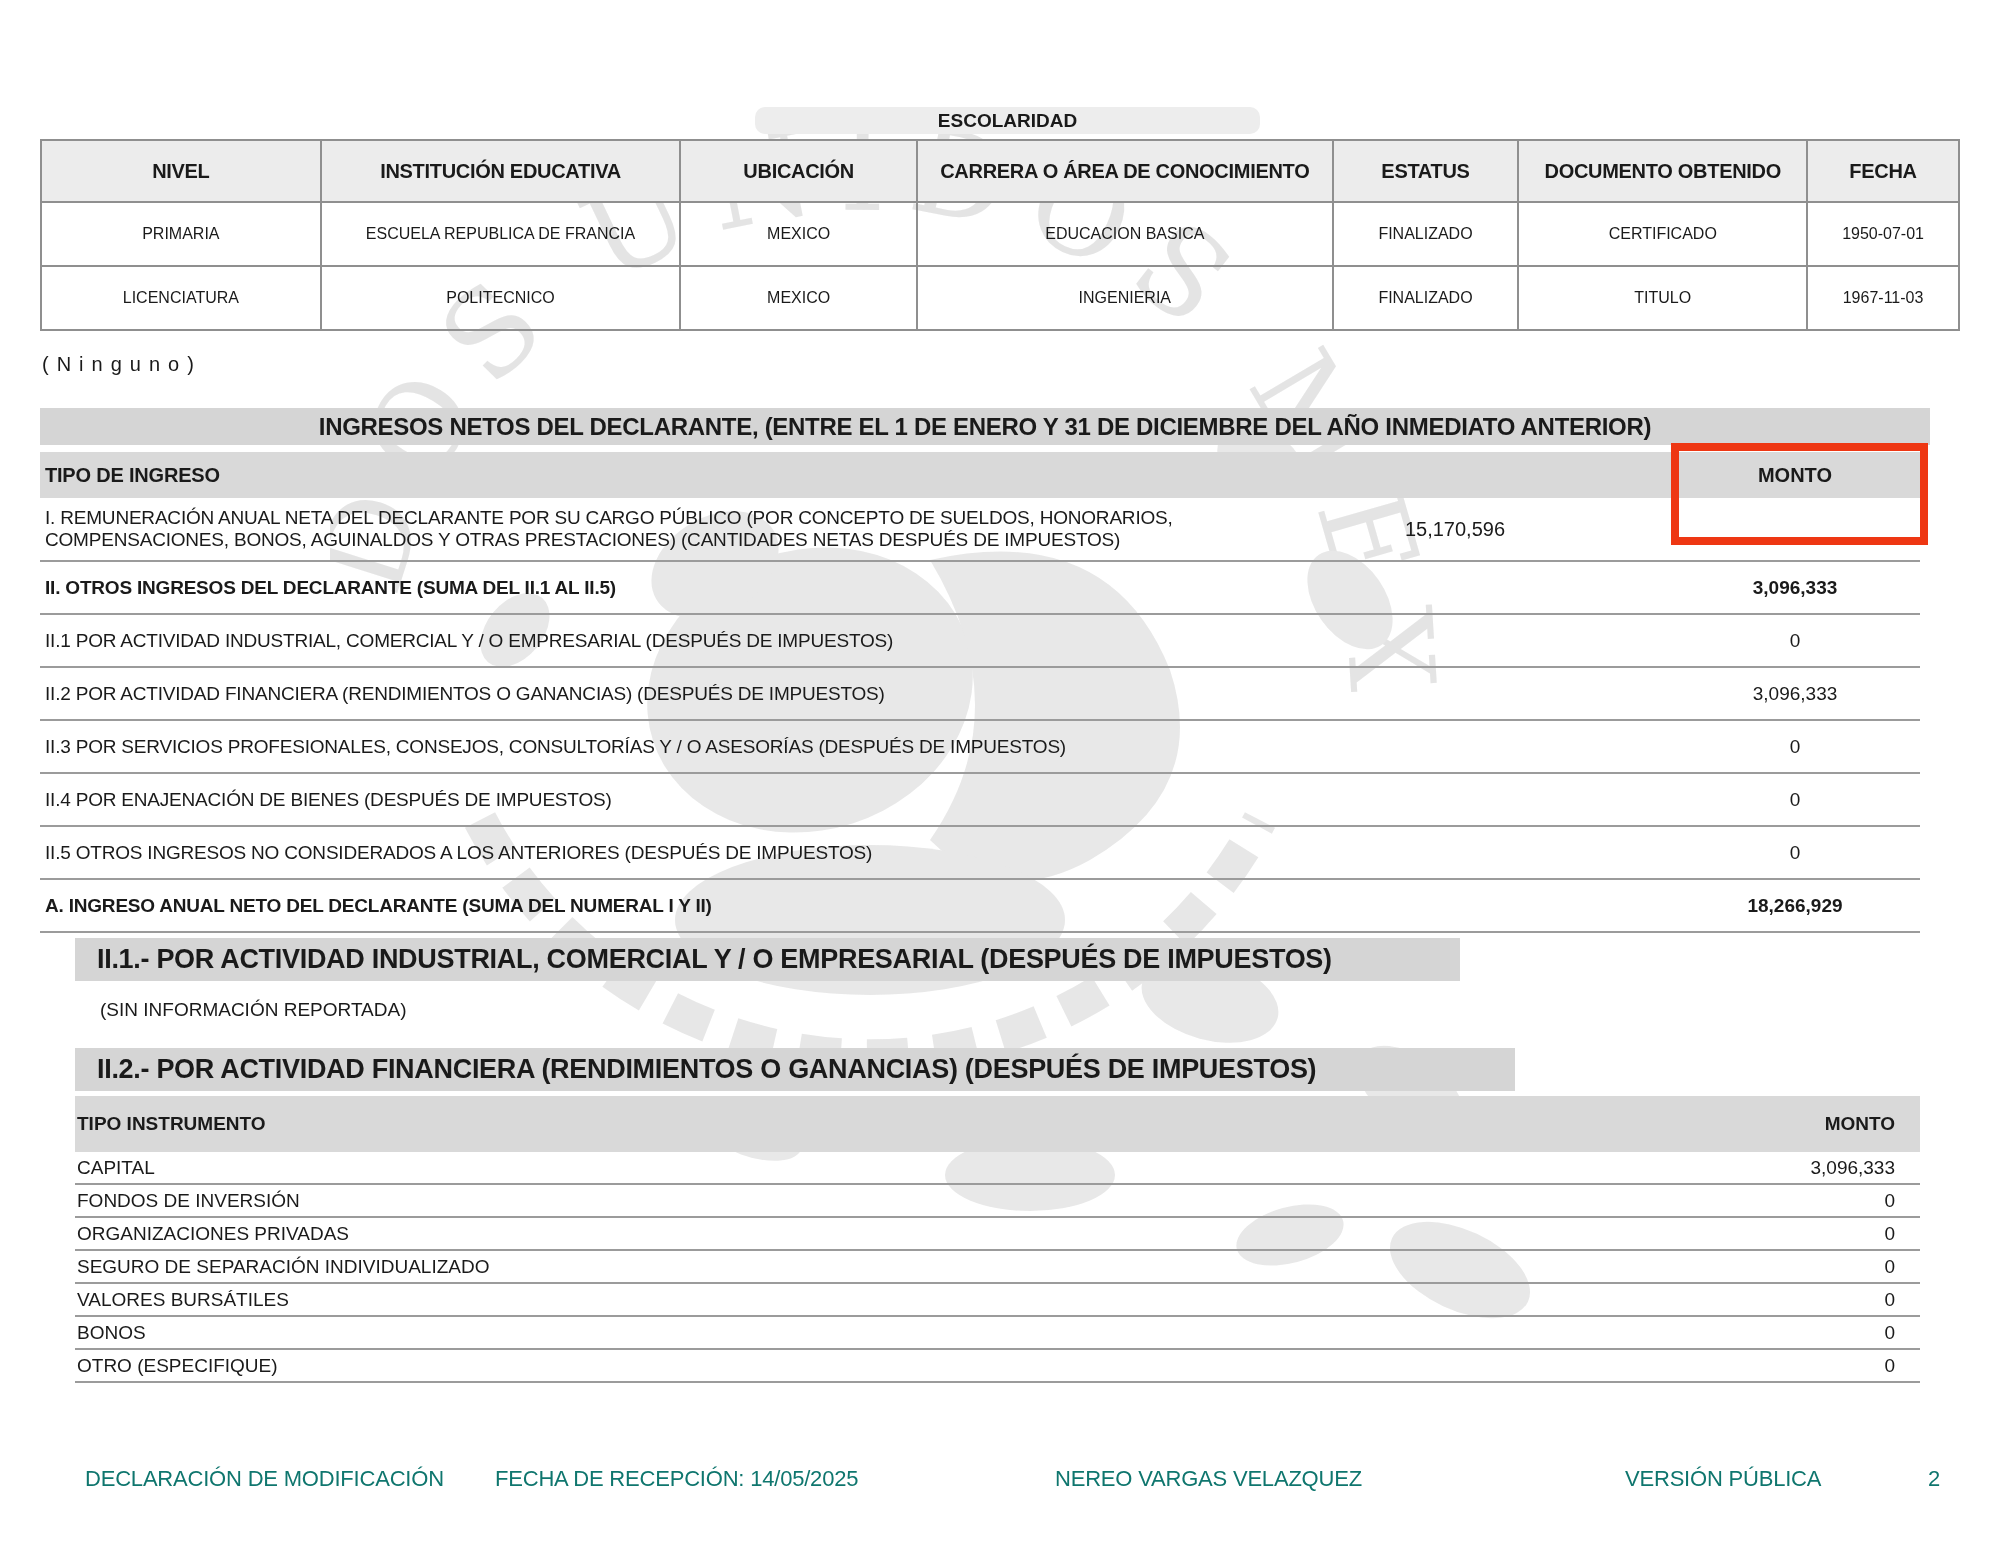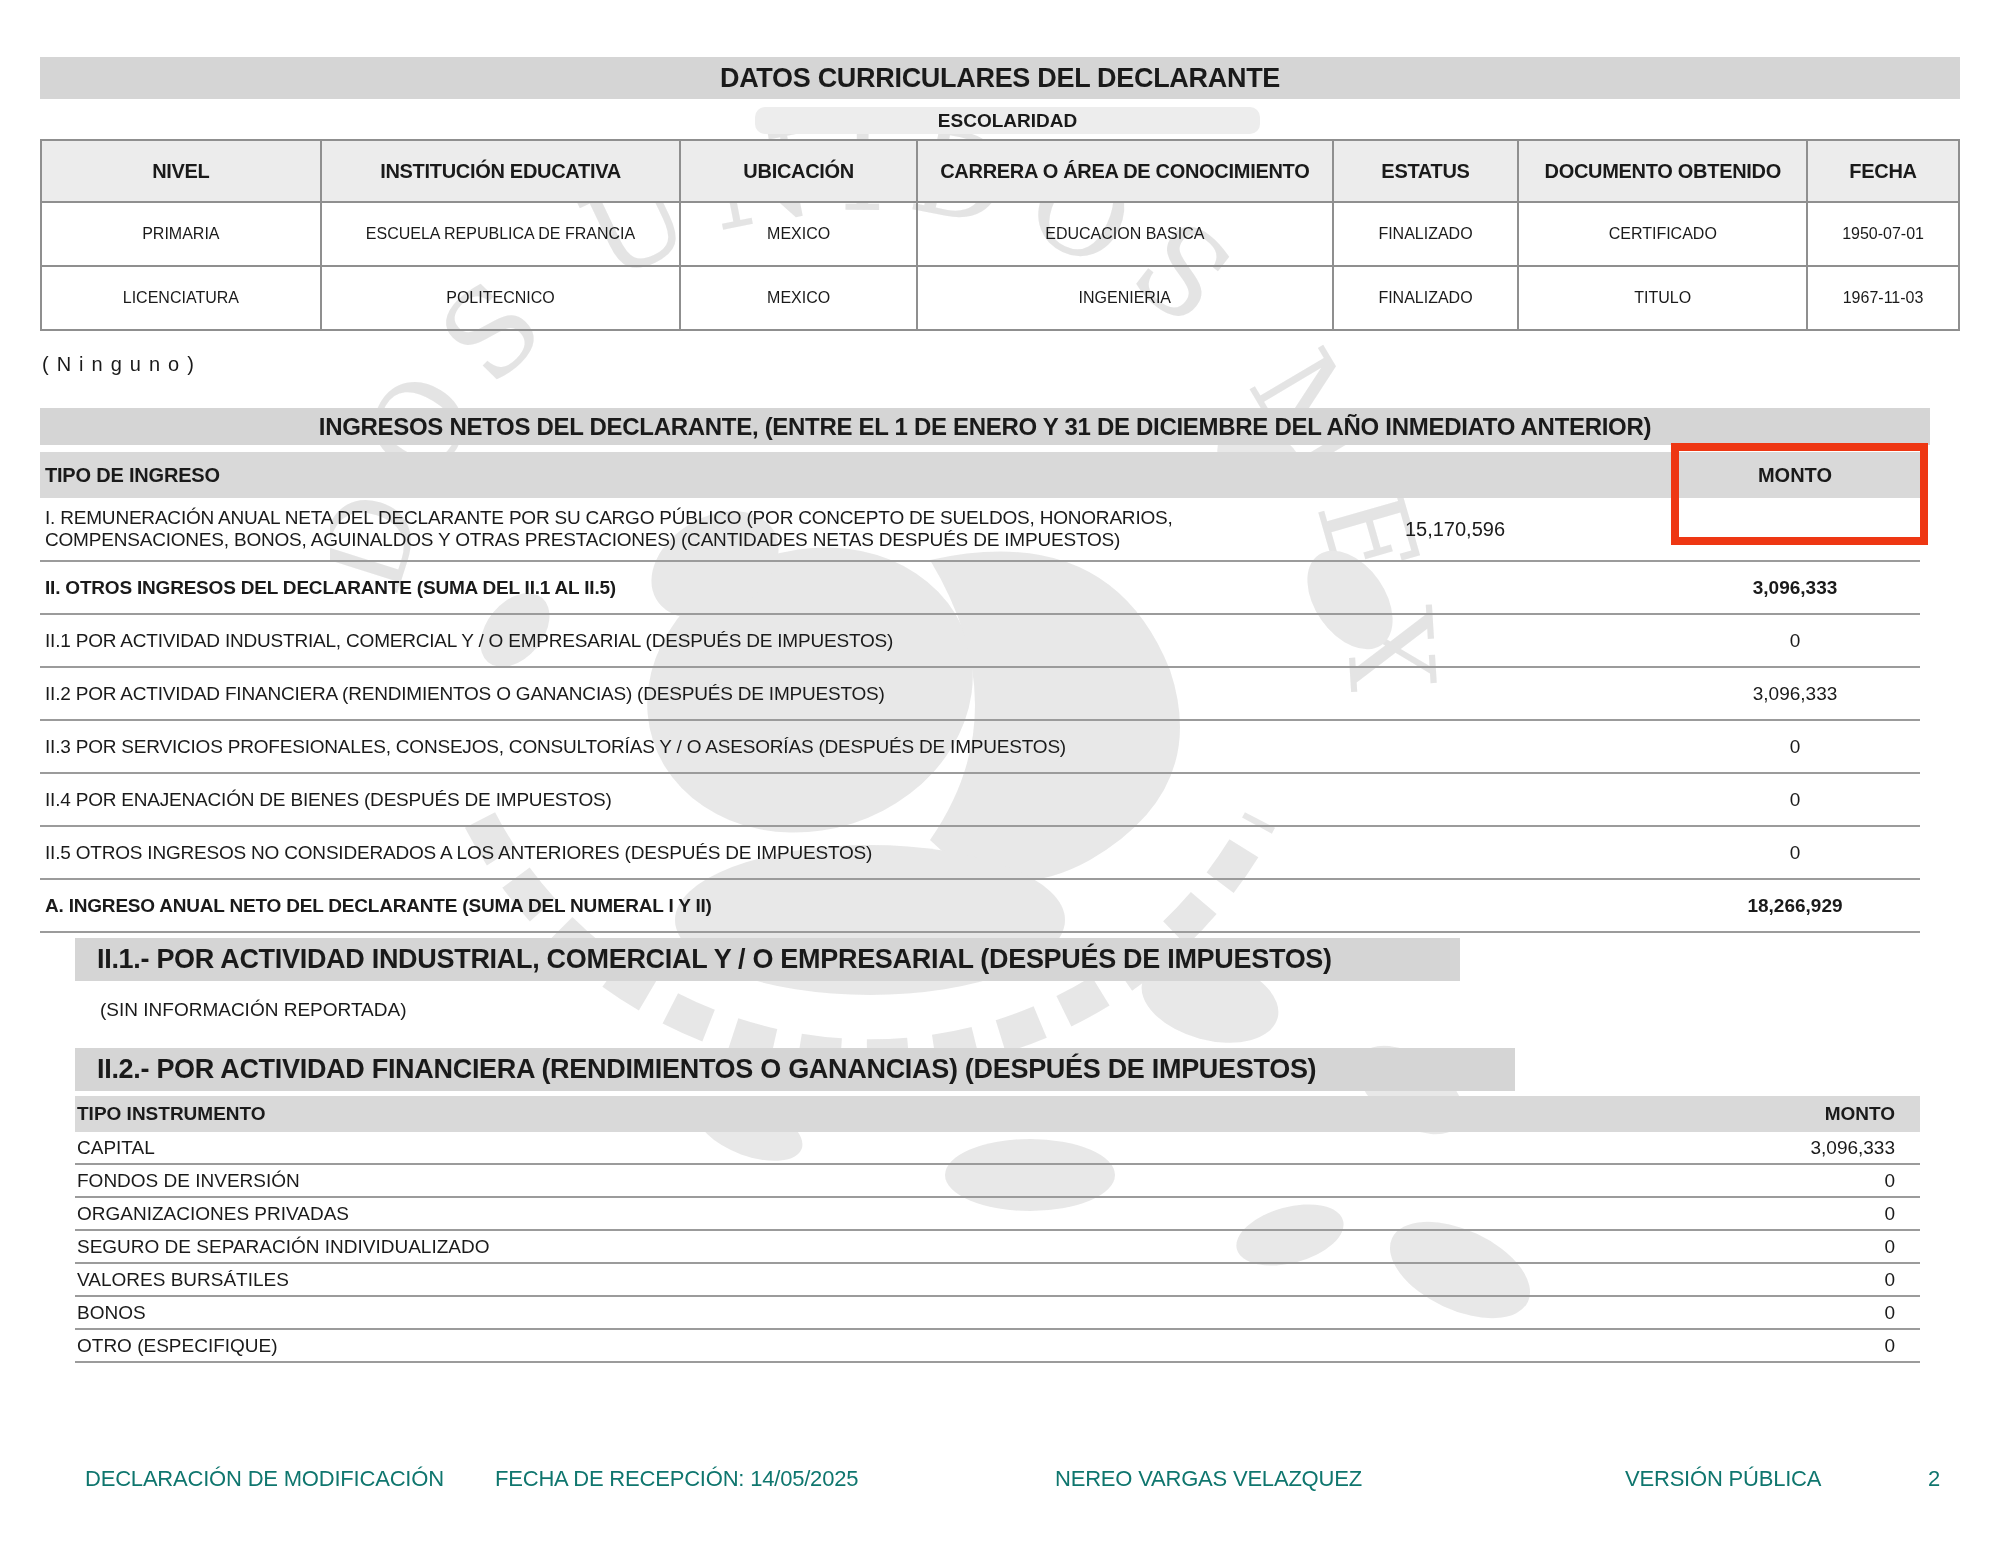--- a/index.html
+++ b/index.html
@@ -87,21 +87,21 @@
     width:257px; height:102px;
     border:8px solid #ee3713;
     z-index:3; background:transparent;
   }
 
   .sin-info { left:100px; top:999px; font-size:19px; }
 
   
   .instr-table { left:75px; top:1096px; width:1845px; }
   .in-row { display:flex; align-items:center; border-bottom:2px solid #9b9b9b; height:33px; }
-  .in-head { background:#d9d9d9; height:36px; border-bottom:none; }
+  .in-head { background:#d9d9d9; height:56px; border-bottom:none; }
   .in-head .in-label, .in-head .in-monto { font-weight:bold; font-size:19px; }
   .in-label { flex:1; font-size:19px; padding-left:2px; }
   .in-monto { width:180px; text-align:right; padding-right:25px; font-size:19px; }
 
   
   .footer-item {
     position:absolute; top:1466px; z-index:1;
     font-size:22px; color:#0f766e; letter-spacing:-0.2px;
   }
   .f1 { left:85px; } .f2 { left:495px; } .f3 { left:1055px; }
@@ -130,21 +130,20 @@
       <ellipse cx="880" cy="870" rx="70" ry="40" transform="rotate(15 880 870)"></ellipse>
       <ellipse cx="1080" cy="960" rx="60" ry="34" transform="rotate(35 1080 960)"></ellipse>
       <ellipse cx="700" cy="1045" rx="85" ry="36"></ellipse>
       <ellipse cx="960" cy="1105" rx="55" ry="28" transform="rotate(-15 960 1105)"></ellipse>
       <ellipse cx="1130" cy="1140" rx="75" ry="40" transform="rotate(25 1130 1140)"></ellipse>
       <ellipse cx="420" cy="1000" rx="55" ry="26" transform="rotate(20 420 1000)"></ellipse>
     </g>
     <path d="M 150 690 A 440 440 0 0 0 930 690" fill="none" stroke="#e5e5e5" stroke-width="34" stroke-dasharray="42 26"></path>
   </svg>
 
-  <div class="layer banner banner-datos">DATOS CURRICULARES DEL DECLARANTE</div>
   <div class="layer band-escolaridad">ESCOLARIDAD</div>
 
   <table class="escolaridad">
     <colgroup>
       <col style="width:280px">
         <col style="width:360px">
         <col style="width:237px">
       <col style="width:416px">
         <col style="width:186px">
         <col style="width:289px">

